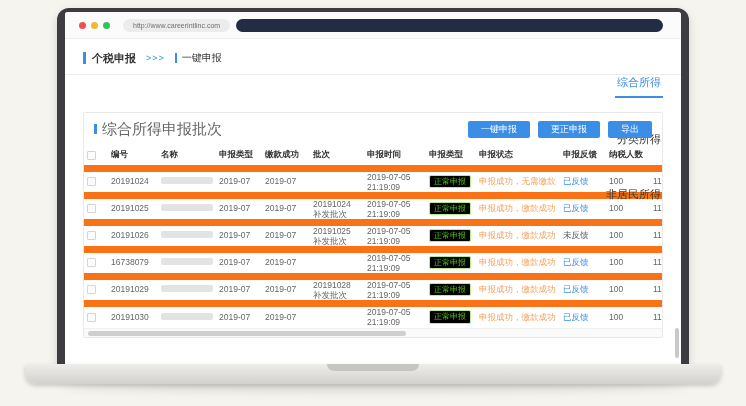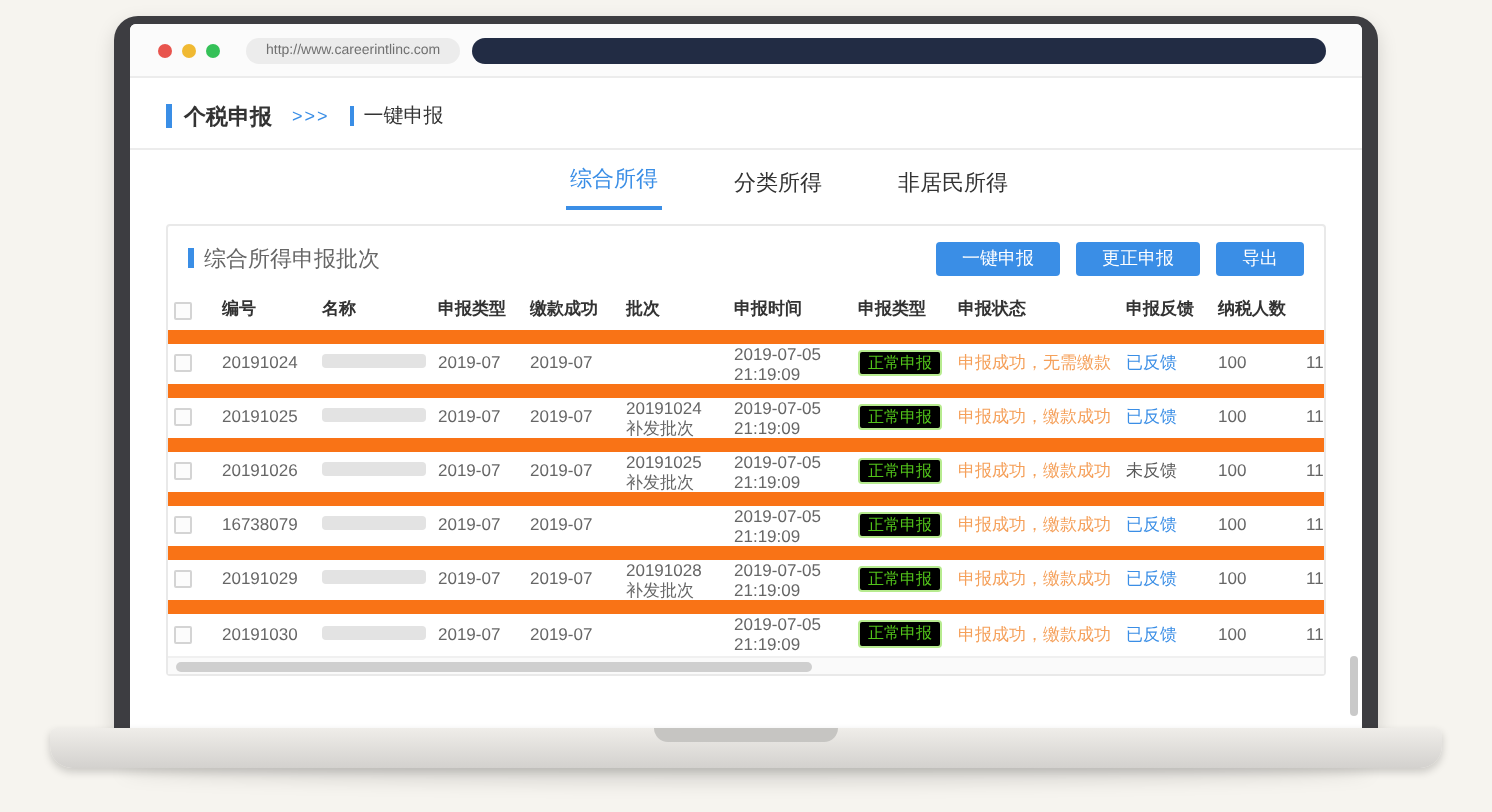--- a/index.html
+++ b/index.html
@@ -35,29 +35,29 @@
   
   .page { position:relative; height:calc(100% - 27px); padding:7px 18px 0; }
   .page-header { display:flex; align-items:center; height:24px; }
   .accent-bar { width:3px; height:12px; background:#3a8ee6; margin-right:6px; flex:none; }
   .accent-bar.small { width:2px; height:10px; margin:0 5px 0 0; }
   .page-title { font-size:11px; font-weight:bold; color:#333; }
   .chevrons { color:#3a8ee6; font-size:9px; letter-spacing:1px; margin:0 10px; }
   .page-subtitle { font-size:10px; color:#333; }
   .divider { height:1px; background:#ececec; margin:4px -18px 0; }
 
-  .tab-bar { display:flex; gap:34px; padding-left:200px; height:30px; align-items:flex-end; }
+  .tab-bar { display:flex; gap:34px; padding-left:200px; height:30px; align-items:flex-end;flex-direction:column; }
   .tab { font-size:11px; color:#333; padding:0 2px 6px; cursor:pointer; }
   .tab.active { color:#3a8ee6; border-bottom:2px solid #3a8ee6; }
 
   
   .panel { margin-top:7px; border:1px solid #e9e9e9; border-radius:2px; background:#fff; }
   .panel-header { display:flex; align-items:center; height:32px; padding:0 10px; }
   .panel-accent { width:3px; height:10px; background:#3a8ee6; flex:none; }
-  .panel-title { font-size:11px; color:#666; margin-left:5px; }
+  .panel-title { font-size:15px; color:#666; margin-left:5px; }
   .panel-buttons { margin-left:auto; display:flex; gap:8px; }
   .btn { background:#3a8ee6; color:#fff; font-size:9px; padding:4px 13px;
     border:none; border-radius:2px; cursor:pointer; line-height:1; }
 
   .table-wrap { overflow:hidden; width:100%; }
   table { border-collapse:collapse; table-layout:fixed; width:606px; }
   th, td { font-size:8.5px; text-align:left; padding:0 3px; vertical-align:middle;
     overflow:hidden; }
   thead tr { height:23px; }
   th { color:#333; font-weight:bold; white-space:nowrap; }

